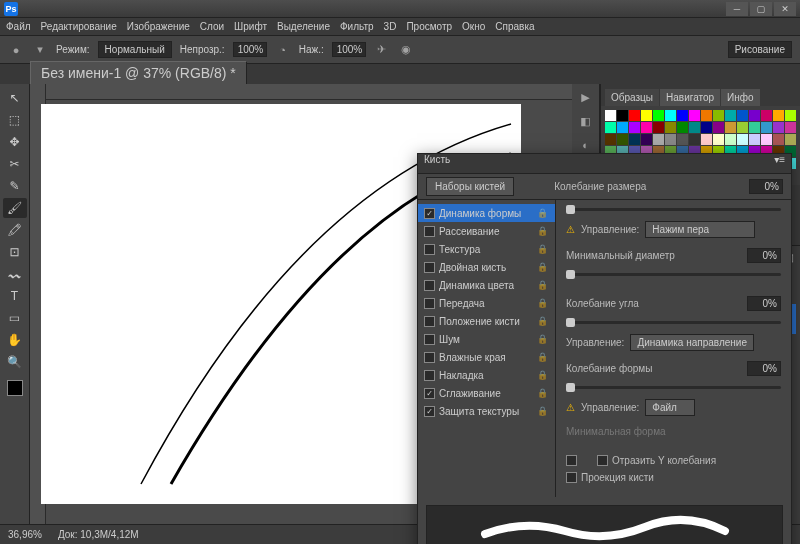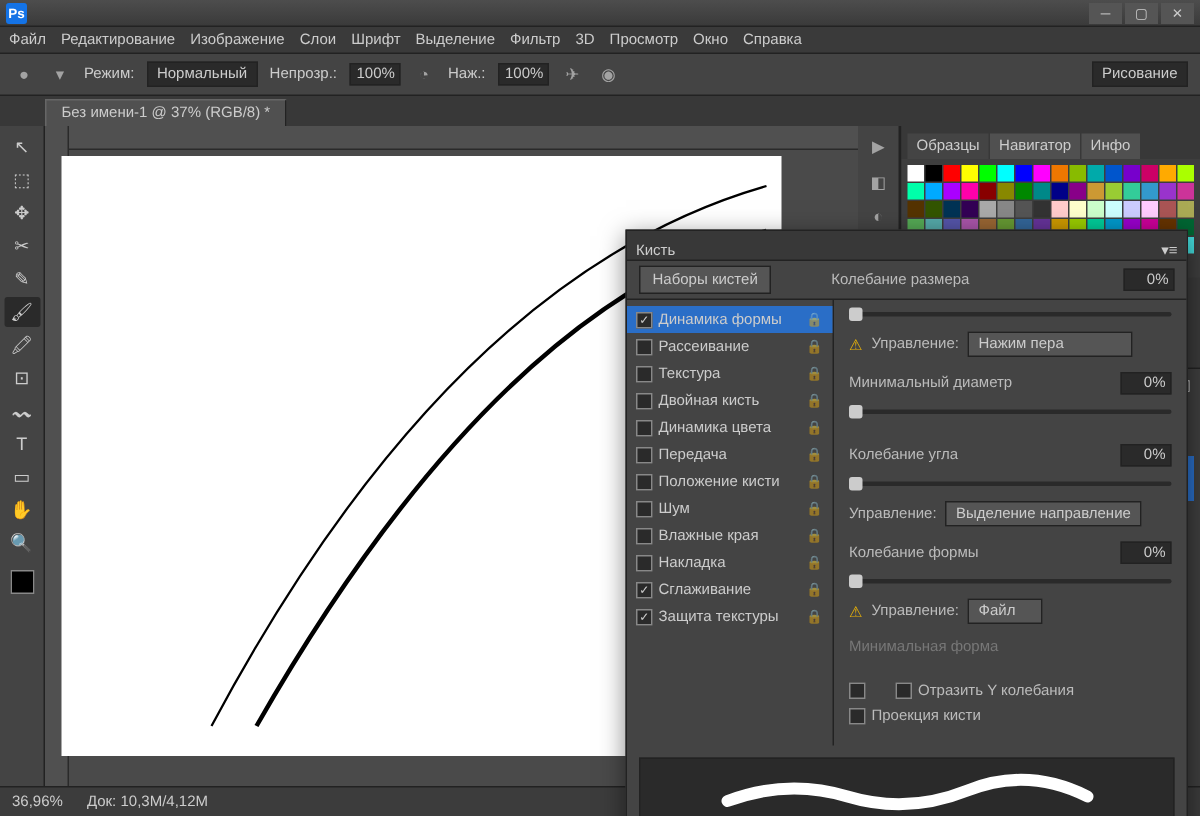--- a/index.html
+++ b/index.html
@@ -8,40 +8,40 @@
 .ps-icon{width:14px;height:14px;background:#1473e6;color:#fff;font-weight:bold;font-size:9px;display:flex;align-items:center;justify-content:center;border-radius:2px;margin-right:6px}
 .winbtns{margin-left:auto;display:flex;gap:2px}
 .winbtn{width:22px;height:14px;background:#555;display:flex;align-items:center;justify-content:center;font-size:9px;cursor:pointer}
 .menubar{height:18px;background:#3a3a3a;display:flex;align-items:center;padding:0 6px;gap:10px;border-bottom:1px solid #222}
 .menubar span{cursor:pointer;font-size:10px}
 .optbar{height:28px;background:#444;display:flex;align-items:center;padding:0 8px;gap:8px;border-bottom:1px solid #222}
 .optbar .sel{background:#2a2a2a;border:1px solid #222;padding:2px 6px;font-size:10px}
 .optbar .pct{background:#2a2a2a;border:1px solid #222;padding:1px 4px;width:34px;font-size:10px}
 .optbar .ic{width:16px;height:16px;display:flex;align-items:center;justify-content:center;font-size:11px;opacity:.7}
 .tabbar{height:20px;background:#383838;display:flex;align-items:flex-end;padding-left:30px}
-.doctab{background:#505050;padding:3px 10px;font-size:10px;border-top:1px solid #666;border-left:1px solid #666;border-right:1px solid #222}
+.doctab{background:#505050;padding:3px 10px;font-size:14px;border-top:1px solid #666;border-left:1px solid #666;border-right:1px solid #222}
 .main{display:flex;height:calc(100% - 104px)}
 .toolbox{width:30px;background:#444;border-right:1px solid #222;display:flex;flex-direction:column;align-items:center;padding-top:4px;gap:2px}
 .tool{width:24px;height:20px;display:flex;align-items:center;justify-content:center;font-size:12px;cursor:pointer;border-radius:2px}
 .tool.sel{background:#2a2a2a}
 .swatch-fg{width:16px;height:16px;background:#000;border:1px solid #888;margin-top:6px}
 .canvas-area{flex:1;background:#4a4a4a;display:flex;align-items:center;justify-content:center;position:relative;overflow:hidden}
 .ruler-h{position:absolute;top:0;left:16px;right:0;height:16px;background:#505050;border-bottom:1px solid #2a2a2a}
 .ruler-v{position:absolute;top:0;left:0;bottom:0;width:16px;background:#505050;border-right:1px solid #2a2a2a}
 .canvas{width:480px;height:400px;background:#fff;position:relative;margin-left:-40px}
 .rightcol{width:200px;background:#3a3a3a;border-left:1px solid #222;display:flex;flex-direction:column}
 .panel-tabs{height:22px;background:#383838;display:flex;align-items:flex-end;gap:1px;padding-left:4px}
 .ptab{padding:3px 6px;font-size:10px;background:#505050;cursor:pointer}
 .ptab.active{background:#444}
 .swatches-grid{padding:4px;display:flex;flex-wrap:wrap;gap:1px;background:#3e3e3e}
 .sw{width:11px;height:11px}
 .vicon-strip{width:28px;background:#444;border-right:1px solid #222;display:flex;flex-direction:column;align-items:center;padding-top:4px;gap:6px}
 .vicon{width:18px;height:18px;display:flex;align-items:center;justify-content:center;font-size:11px;opacity:.7}
 .brush-panel{position:absolute;left:417px;top:153px;width:375px;background:#444;border:1px solid #222;box-shadow:0 4px 16px rgba(0,0,0,.5);z-index:100}
-.bp-head{height:20px;background:#383838;display:flex;align-items:flex-end;padding:0 6px;border-bottom:1px solid #222}
+.bp-head{height:20px;background:#383838;display:flex;align-items:flex-start;padding:0 6px;border-bottom:1px solid #222}
 .bp-head .x{margin-left:auto;font-size:10px;cursor:pointer}
 .bp-top{height:26px;display:flex;align-items:center;padding:0 8px;gap:8px;border-bottom:1px solid #222}
 .btn-preset{background:#555;border:1px solid #222;padding:3px 8px;font-size:10px;cursor:pointer}
 .bp-body{display:flex}
 .bp-left{width:138px;border-right:1px solid #222;padding:4px 0}
 .bp-row{height:18px;display:flex;align-items:center;padding:0 6px;gap:4px;cursor:pointer}
 .bp-row.head{color:#999;font-size:9px}
 .bp-row.sel{background:#2a6ec7}
 .cb{width:11px;height:11px;border:1px solid #888;background:#2a2a2a;font-size:8px;display:flex;align-items:center;justify-content:center}
 .lck{margin-left:auto;opacity:.5;font-size:9px}
@@ -360,21 +360,21 @@
         <span class="lbl">Колебание угла</span>
         <div class="valbox" style="margin-left:auto">0%</div>
       </div>
       <div class="ctrl-row">
           <div class="slider">
             <div class="thumb"></div>
           </div>
         </div>
       <div class="ctrl-row">
         <span class="lbl">Управление:</span>
-        <div class="dd">Выделение направление</div>
+        <div class="dd">Динамика направление</div>
       </div>
       <div class="ctrl-row">
         <span class="lbl">Колебание формы</span>
         <div class="valbox" style="margin-left:auto">0%</div>
       </div>
       <div class="ctrl-row">
           <div class="slider">
             <div class="thumb"></div>
           </div>
         </div>

